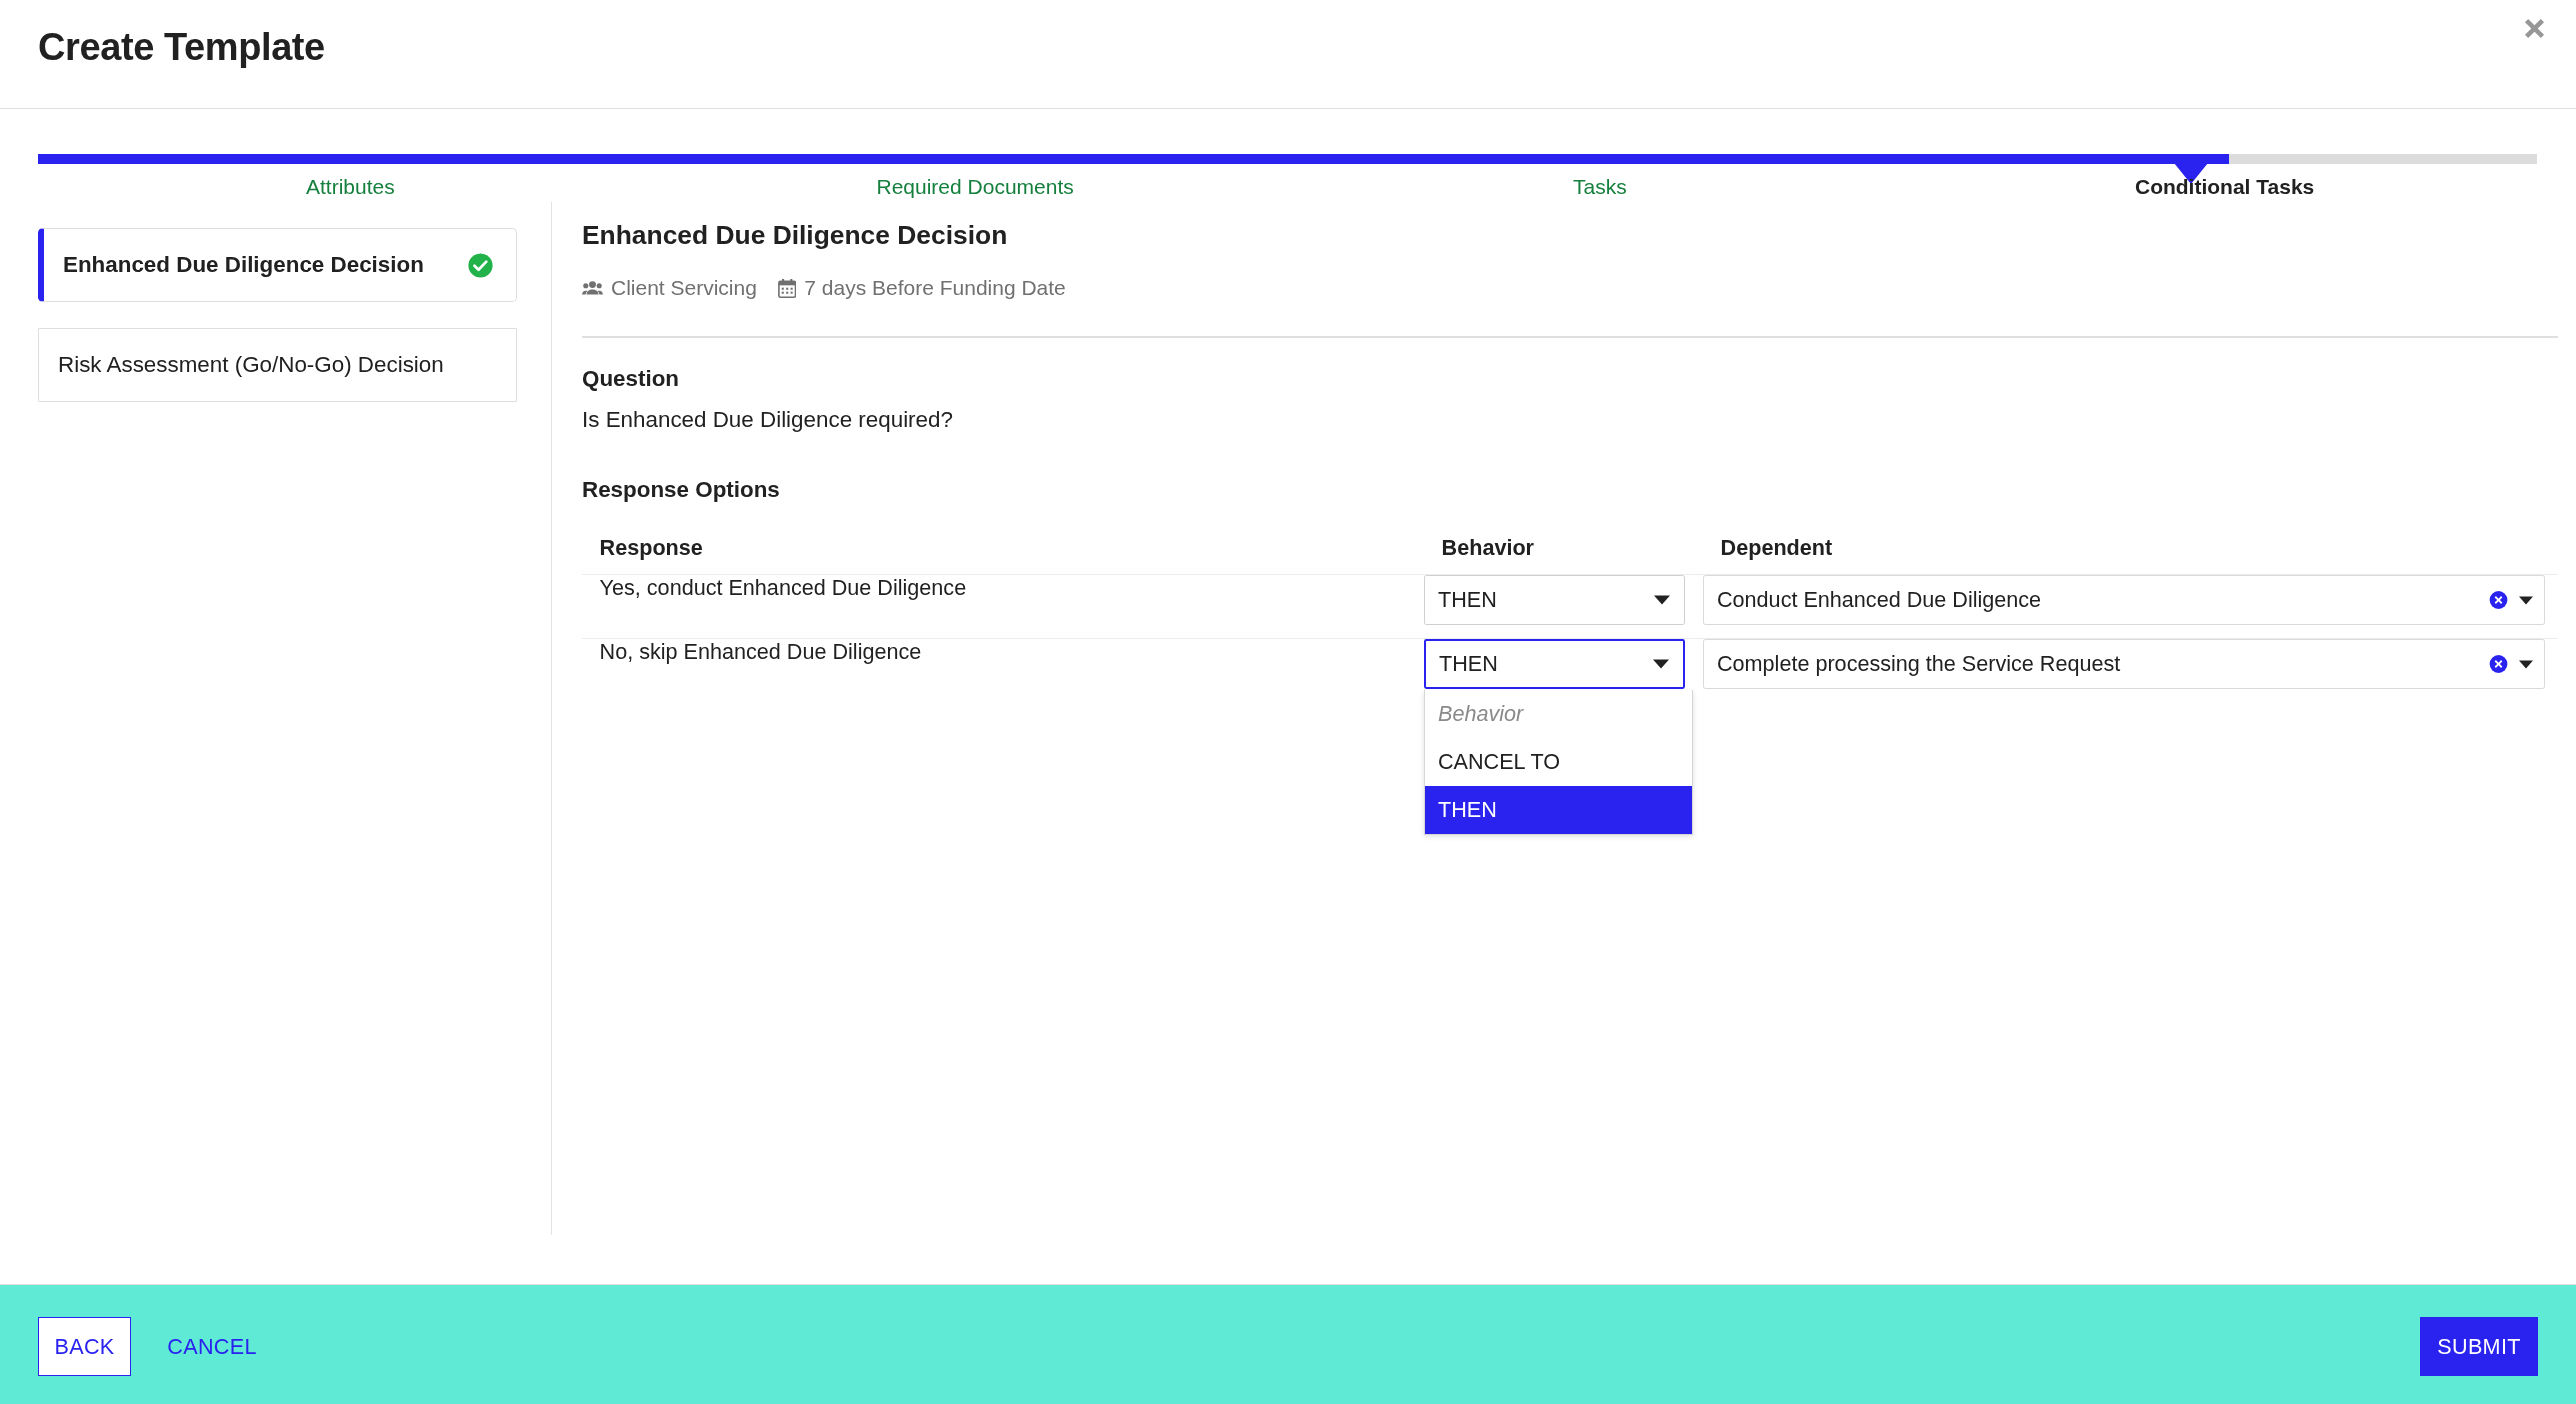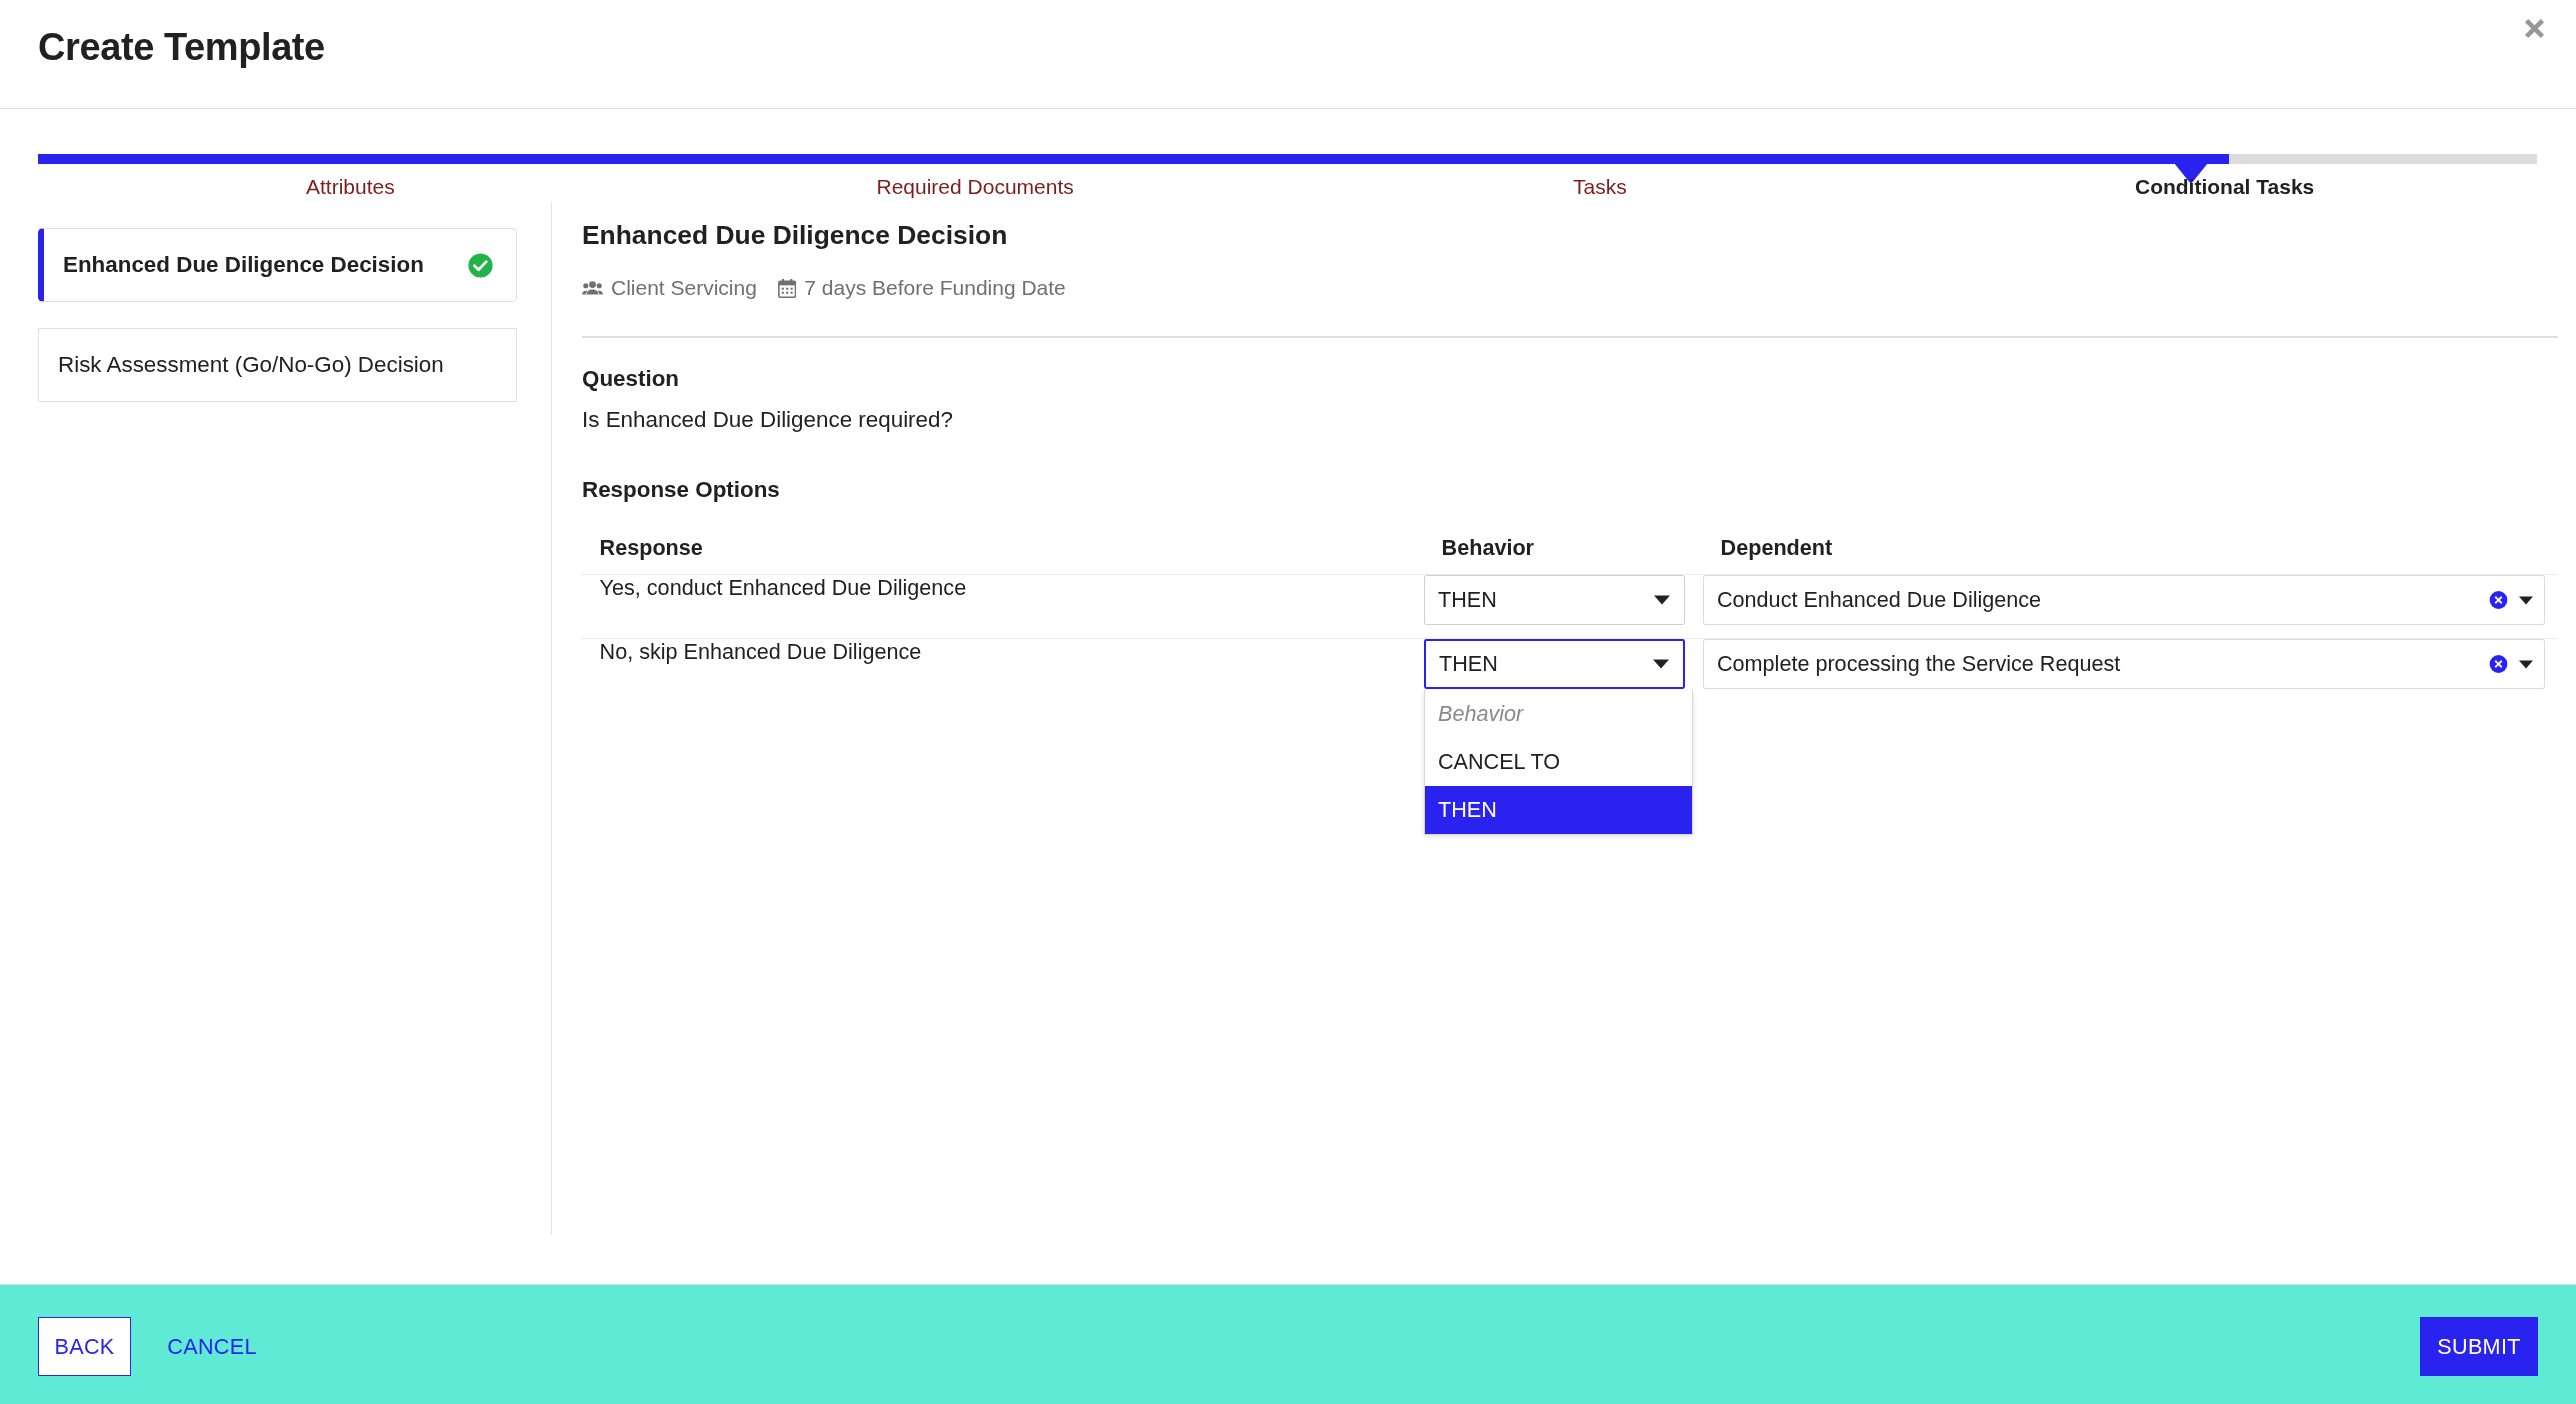--- a/index.html
+++ b/index.html
@@ -46,21 +46,21 @@
     border-left: 17px solid transparent;
     border-right: 17px solid transparent;
     border-top: 21px solid #2a22ef;
   }
   .stepper-labels {
     position: absolute; left: 38px; top: 66px; width: 2499px;
     display: flex;
   }
   .step-label {
     flex: 1 1 0; text-align: center; font-size: 21px;
-    color: #7f1d1d; white-space: nowrap;
+    color: #15803d; white-space: nowrap;
   }
   .step-label.active { color: #212121; font-weight: bold; }
 
   
   .body-area {
     position: absolute; left: 0; top: 202px; width: 2576px; height: 1033px;
   }
   .sidebar {
     position: absolute; left: 0; top: 0; width: 552px; height: 1033px;
     border-right: 1.6px solid #e3e3e3;

